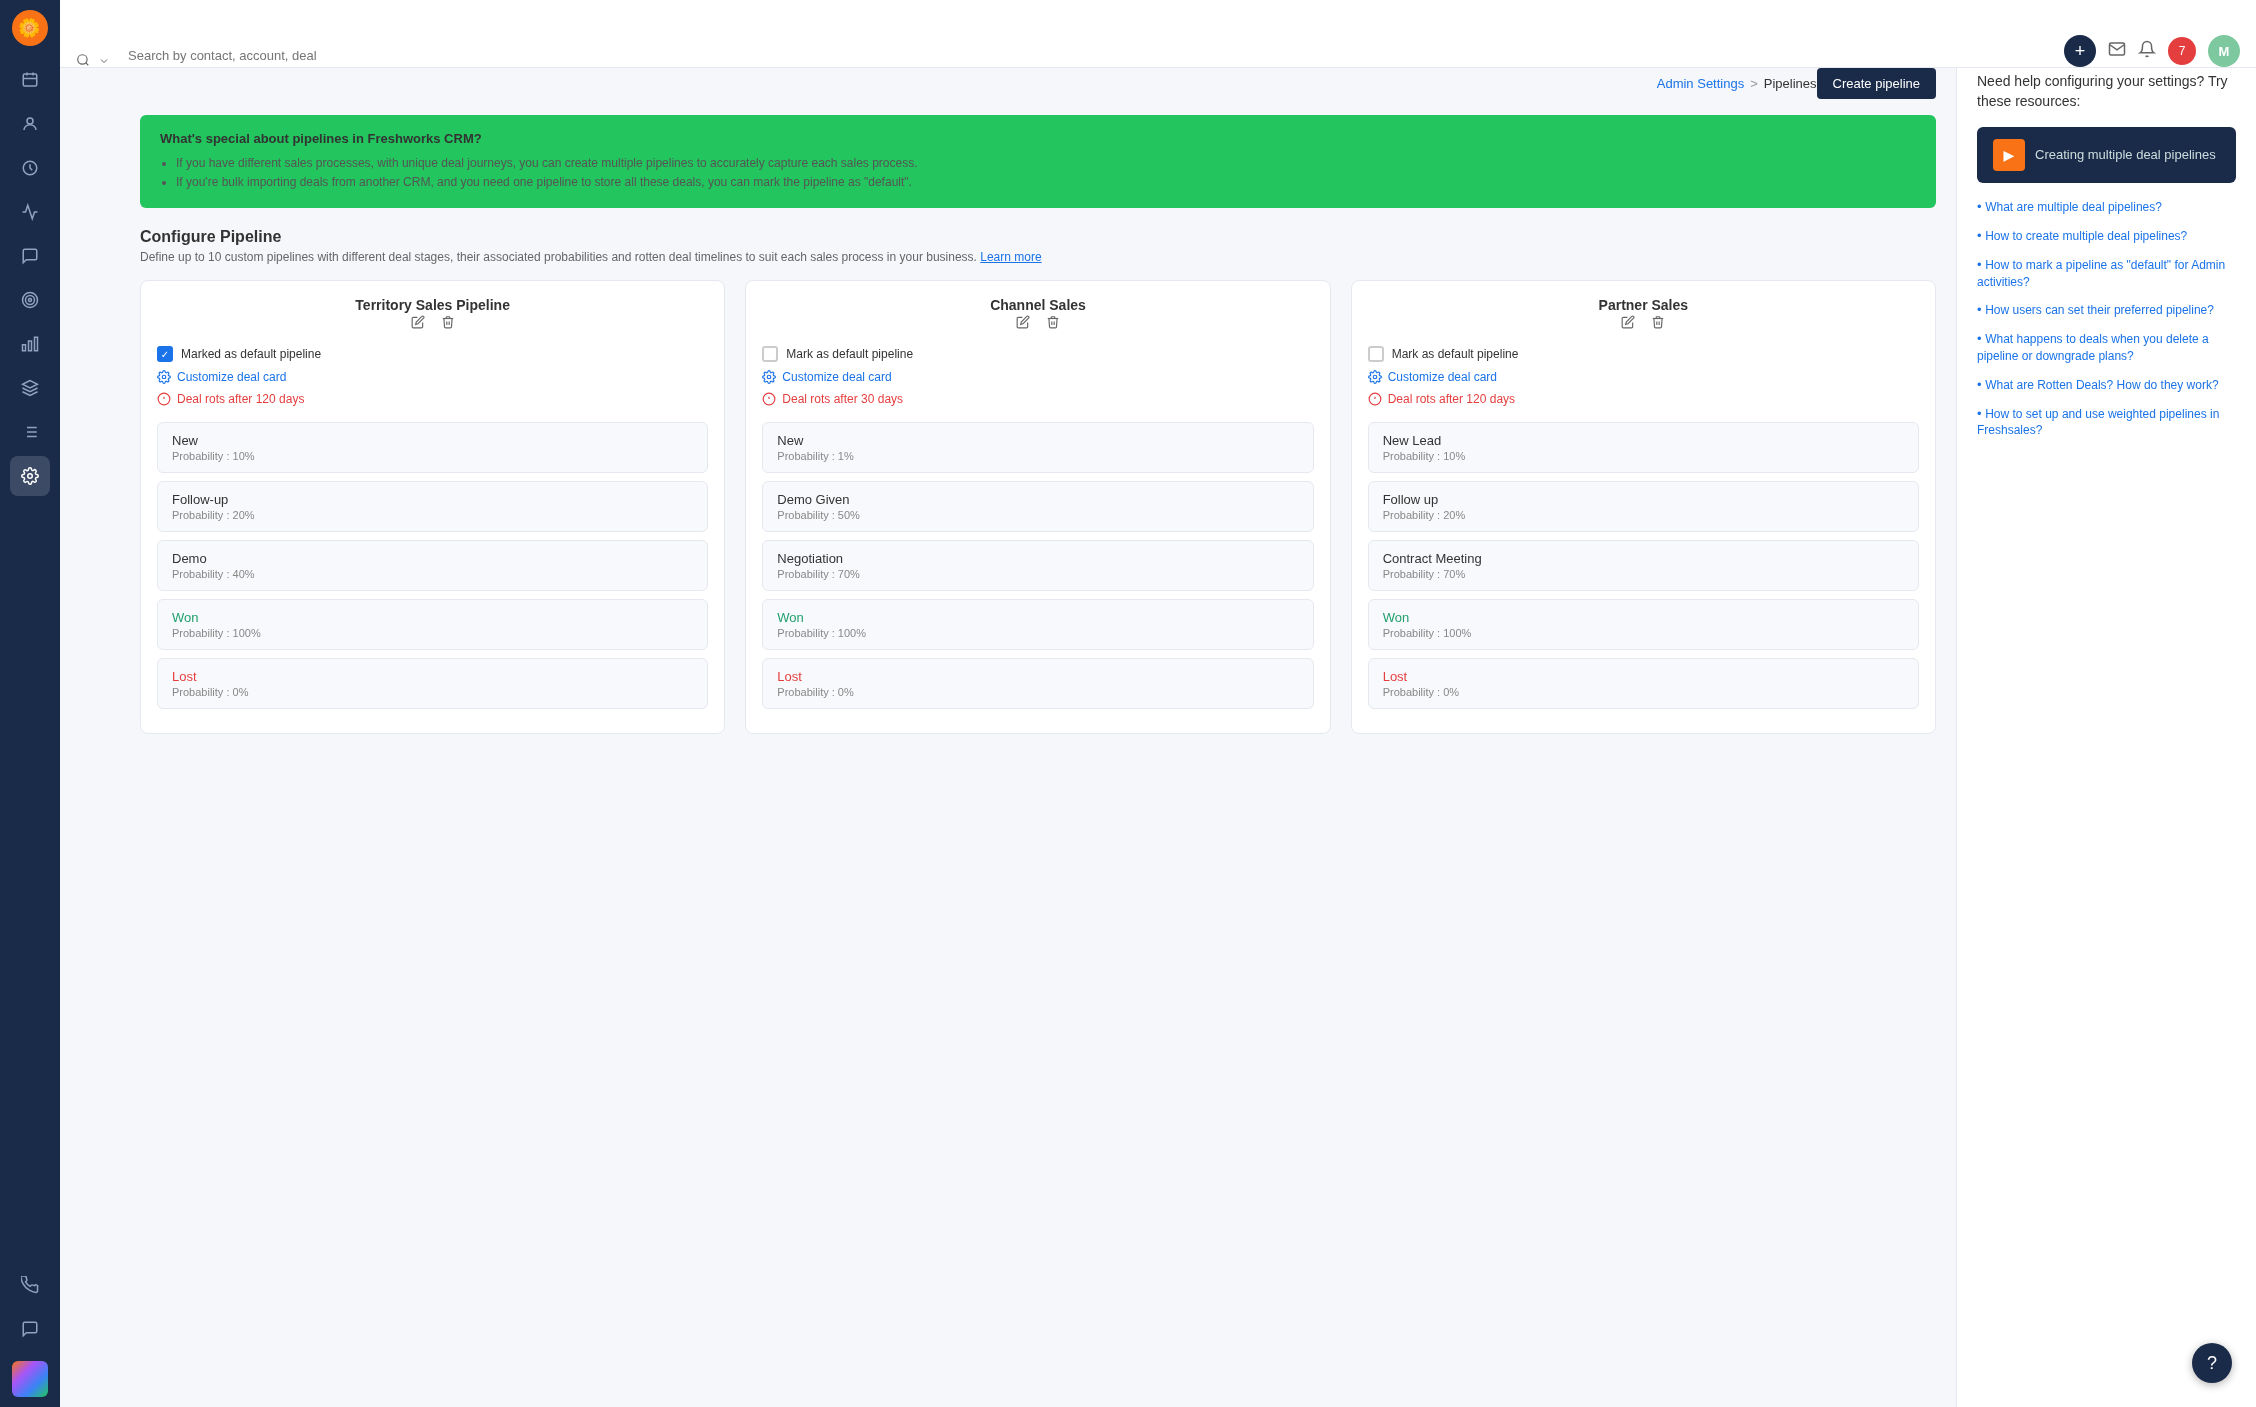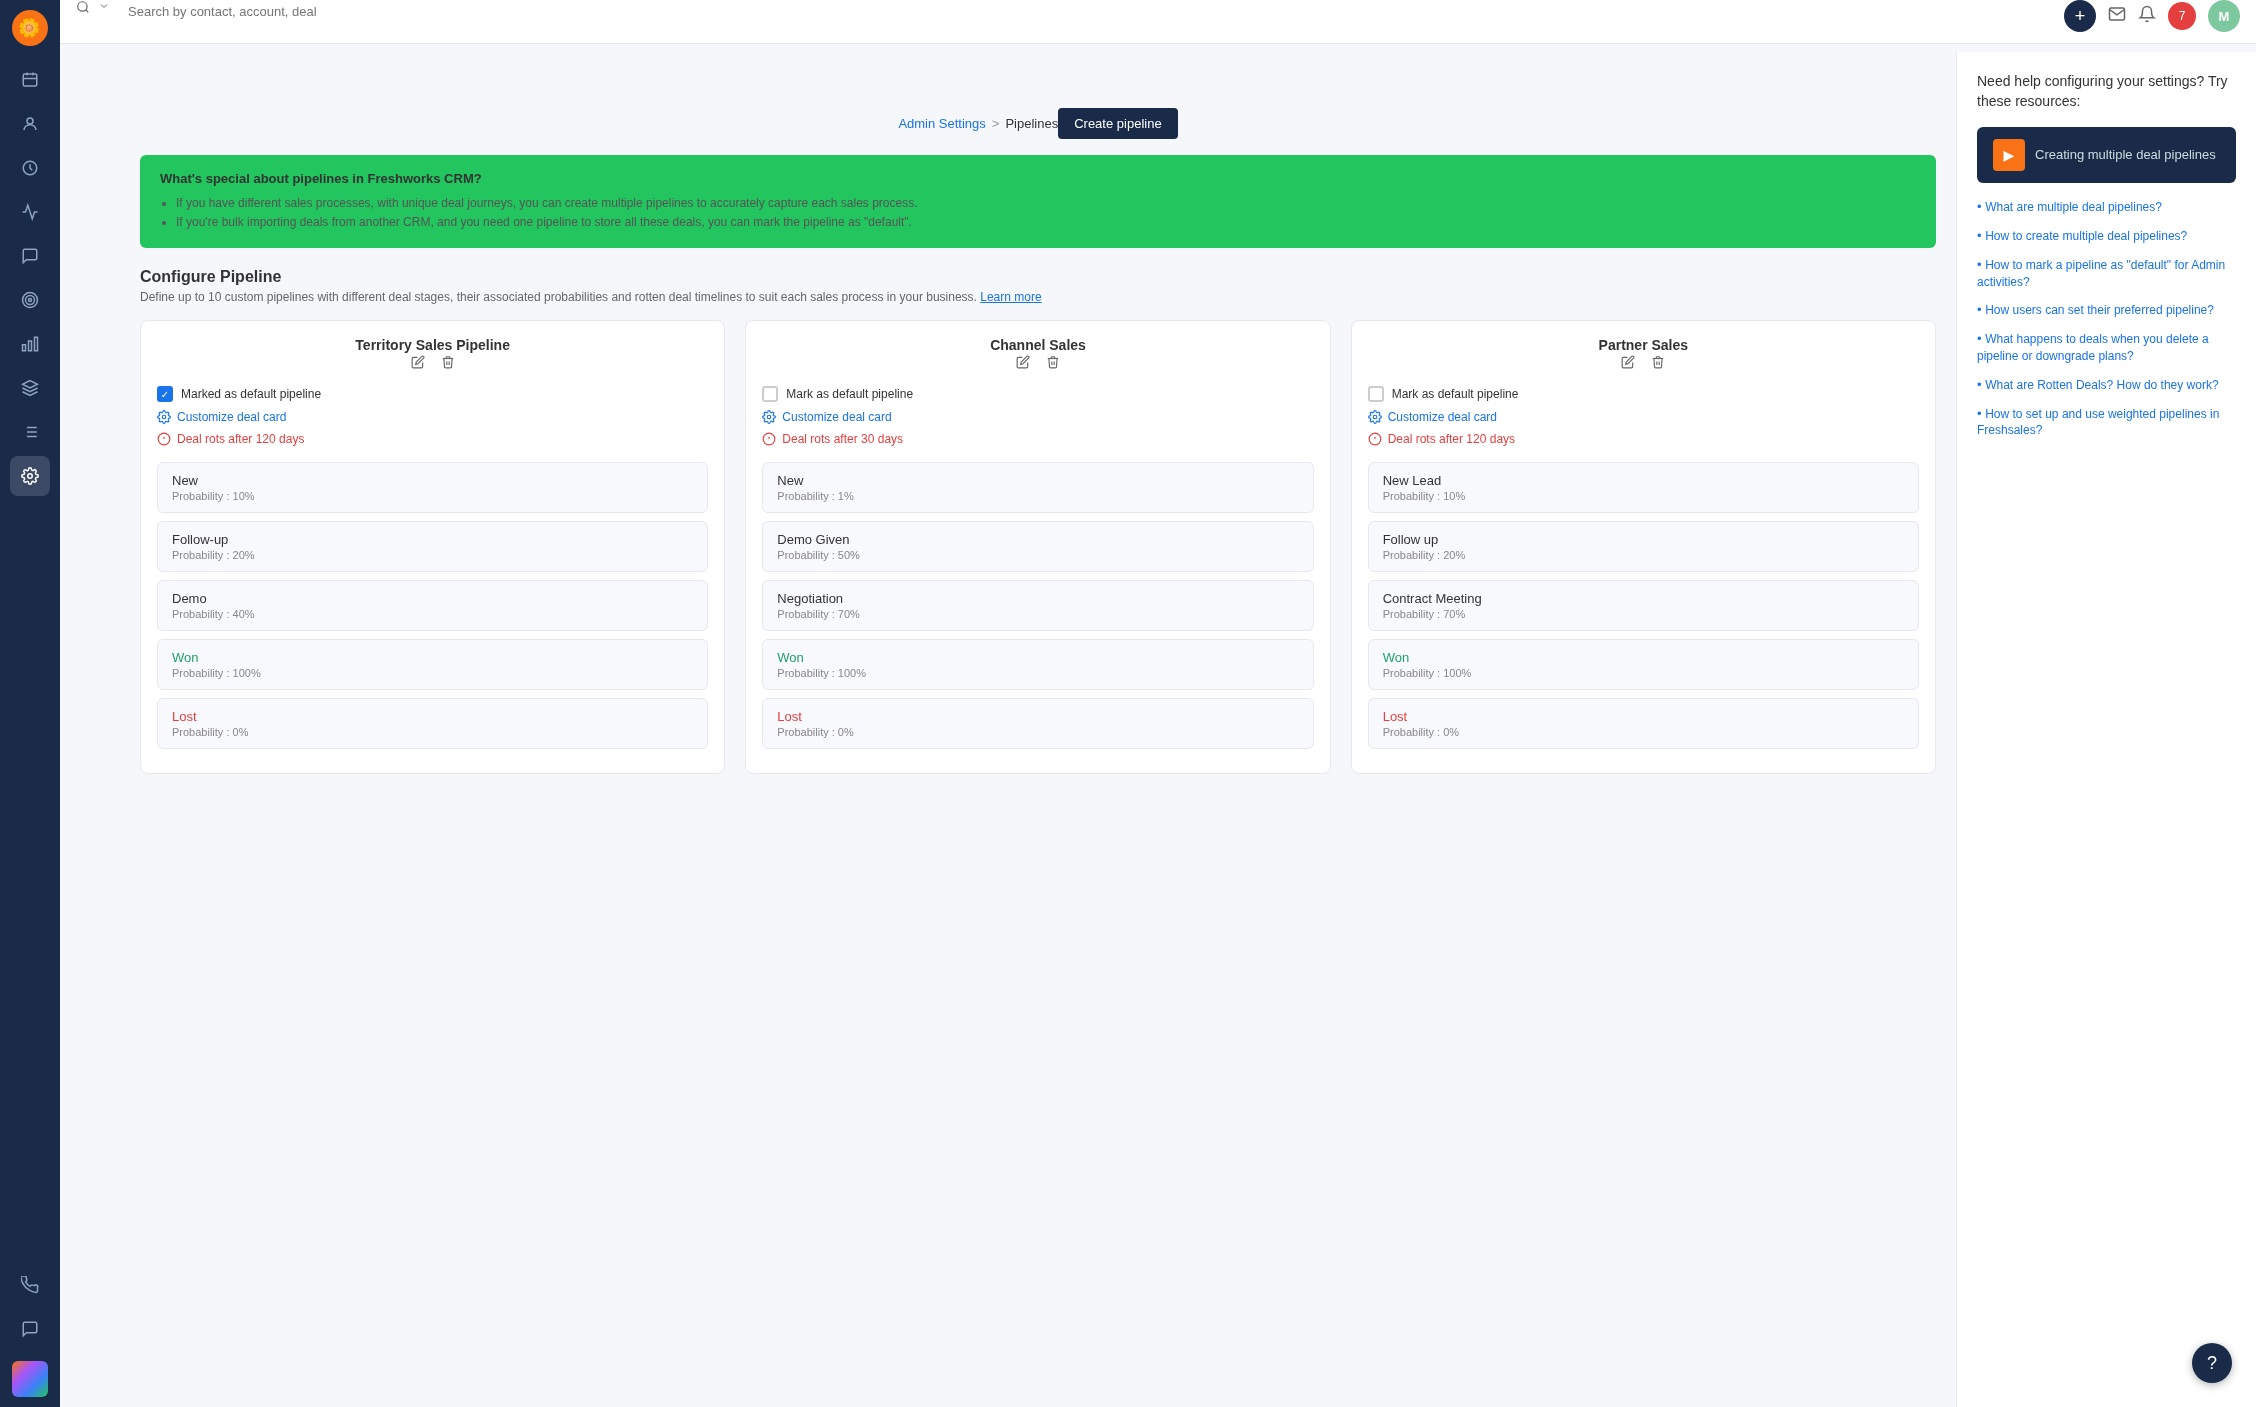--- a/index.html
+++ b/index.html
@@ -35,25 +35,25 @@
       position: relative;
     }
     .sidebar-icon.active { background: rgba(255,255,255,0.15); color: white; }
     .sidebar-icon.settings { color: white; }
     .sidebar-bottom { margin-top: auto; display: flex; flex-direction: column; align-items: center; gap: 4px; }
 
     
     .topbar {
       position: fixed;
       top: 0; left: 60px; right: 0;
-      height: 44px;
+      height: 68px;
       background: white;
       border-bottom: 1px solid #e5e9ef;
       display: flex;
-      align-items: flex-start;
+      align-items: flex-end;
       padding: 0 16px;
       z-index: 5;
       gap: 8px;
     }
     .search-box {
       display: flex; align-items: center;
       border: 1px solid #e5e9ef;
       border-radius: 4px;
       padding: 4px 10px;
       gap: 6px;
@@ -98,23 +98,22 @@
       flex: 1;
       overflow-y: auto;
       overflow-x: auto;
       padding: 16px 20px;
     }
 
     
     .page-header {
       display: flex;
       align-items: center;
-      justify-content: center;
+      justify-content: flex-end;
       margin-bottom: 16px;
-      margin-top: 40px;
     }
     .breadcrumb {
       display: flex;
       align-items: center;
       gap: 6px;
       font-size: 13px;
     }
     .breadcrumb-link { color: #1a73e8; text-decoration: none; }
     .breadcrumb-sep { color: #999; }
     .breadcrumb-current { color: #333; font-weight: 500; }

